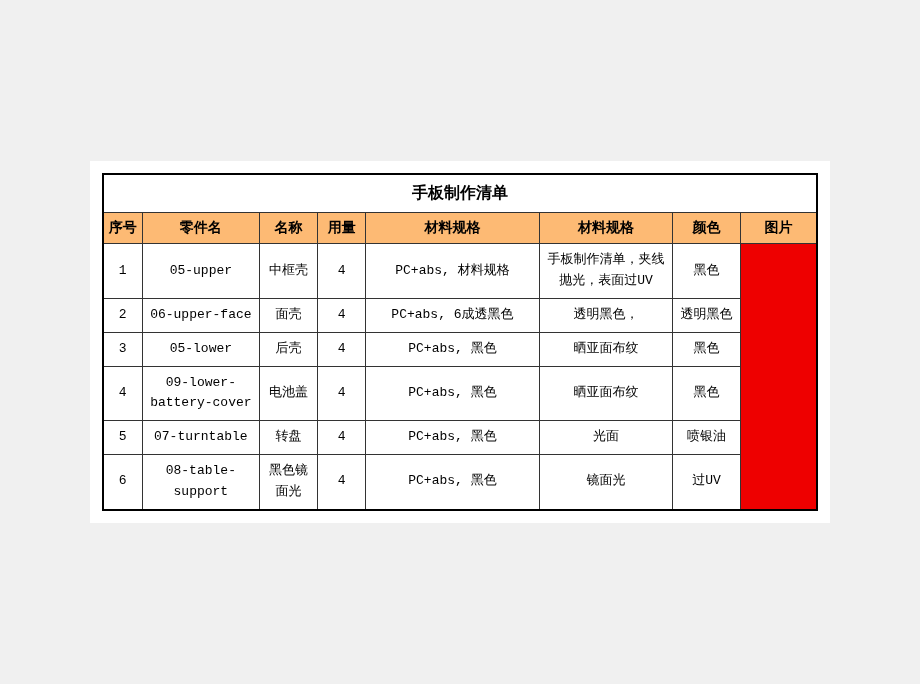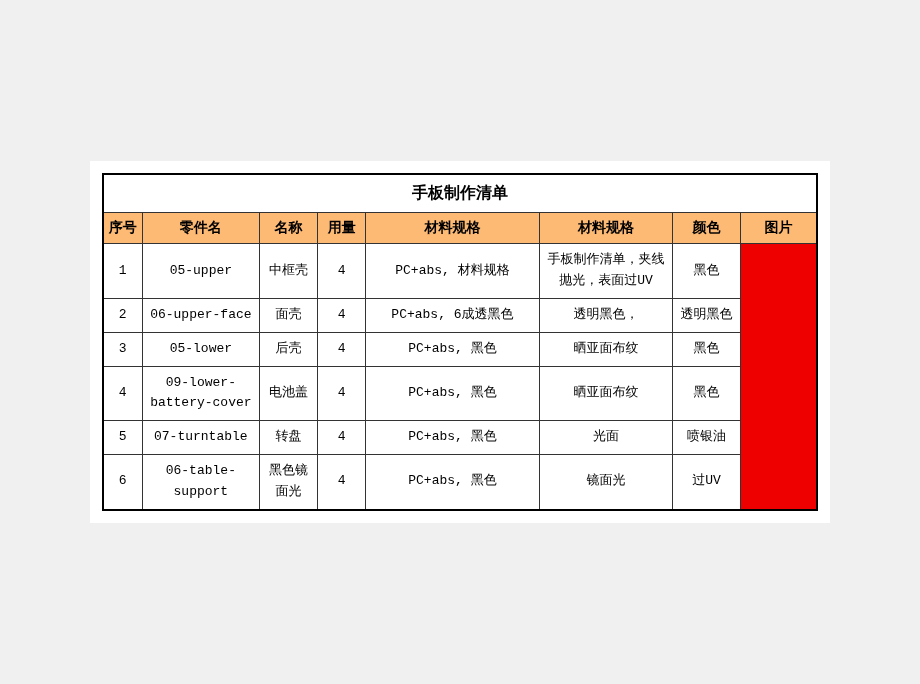--- a/index.html
+++ b/index.html
@@ -136,21 +136,21 @@
       <td>5</td>
       <td>07-turntable</td>
       <td>转盘</td>
       <td>4</td>
       <td>PC+abs, 黑色</td>
       <td>光面</td>
       <td>喷银油</td>
     </tr>
     <tr class="data-row">
       <td>6</td>
-      <td>06-table-support</td>
+      <td>08-table-support</td>
       <td>黑色镜面光</td>
       <td>4</td>
       <td>PC+abs, 黑色</td>
       <td>镜面光</td>
       <td>过UV</td>
     </tr>
   </tbody>
     </table>
 </div>
 

